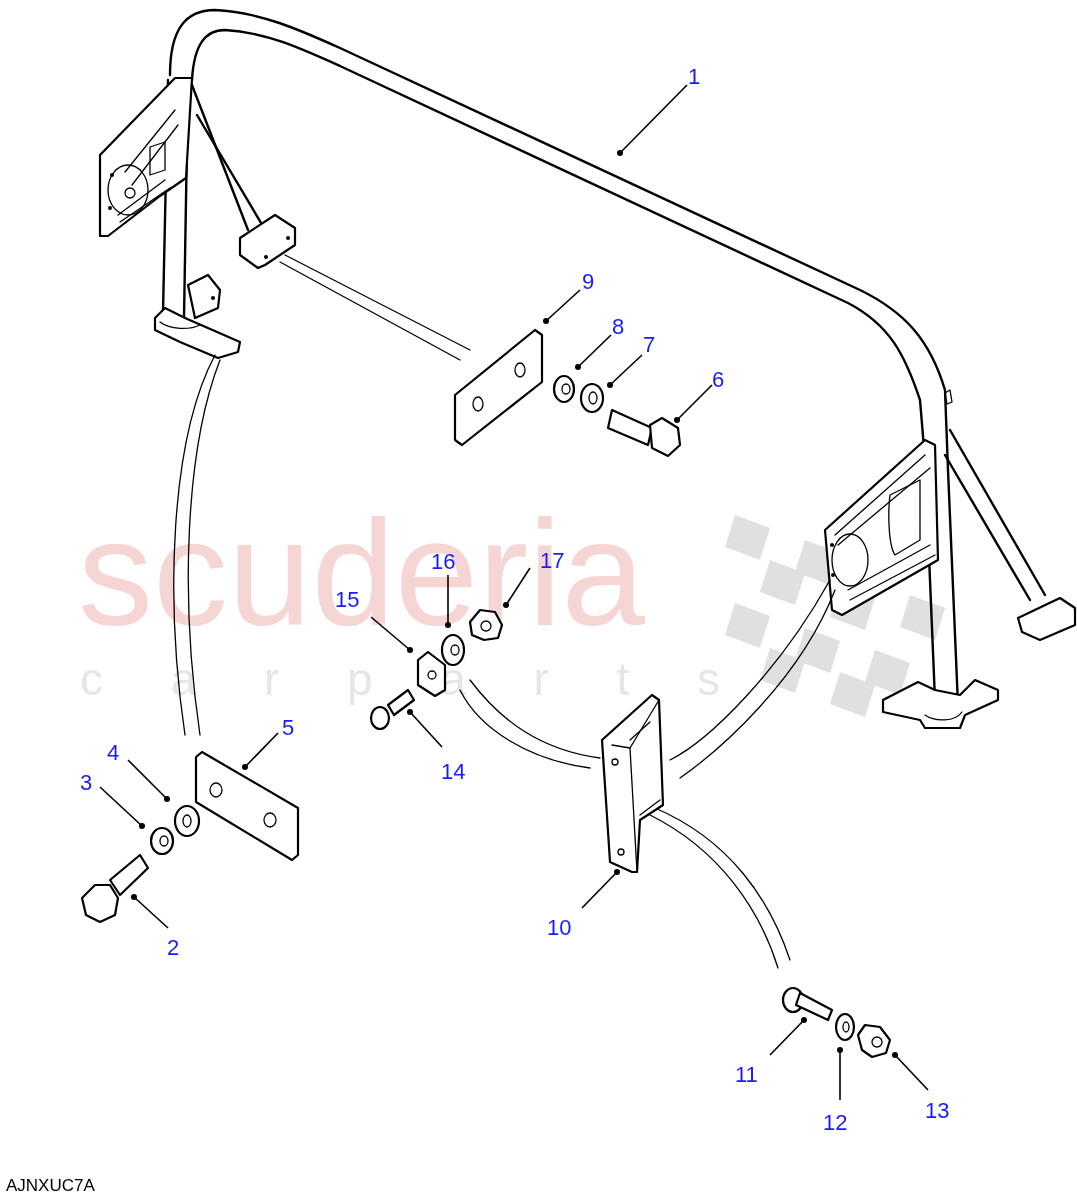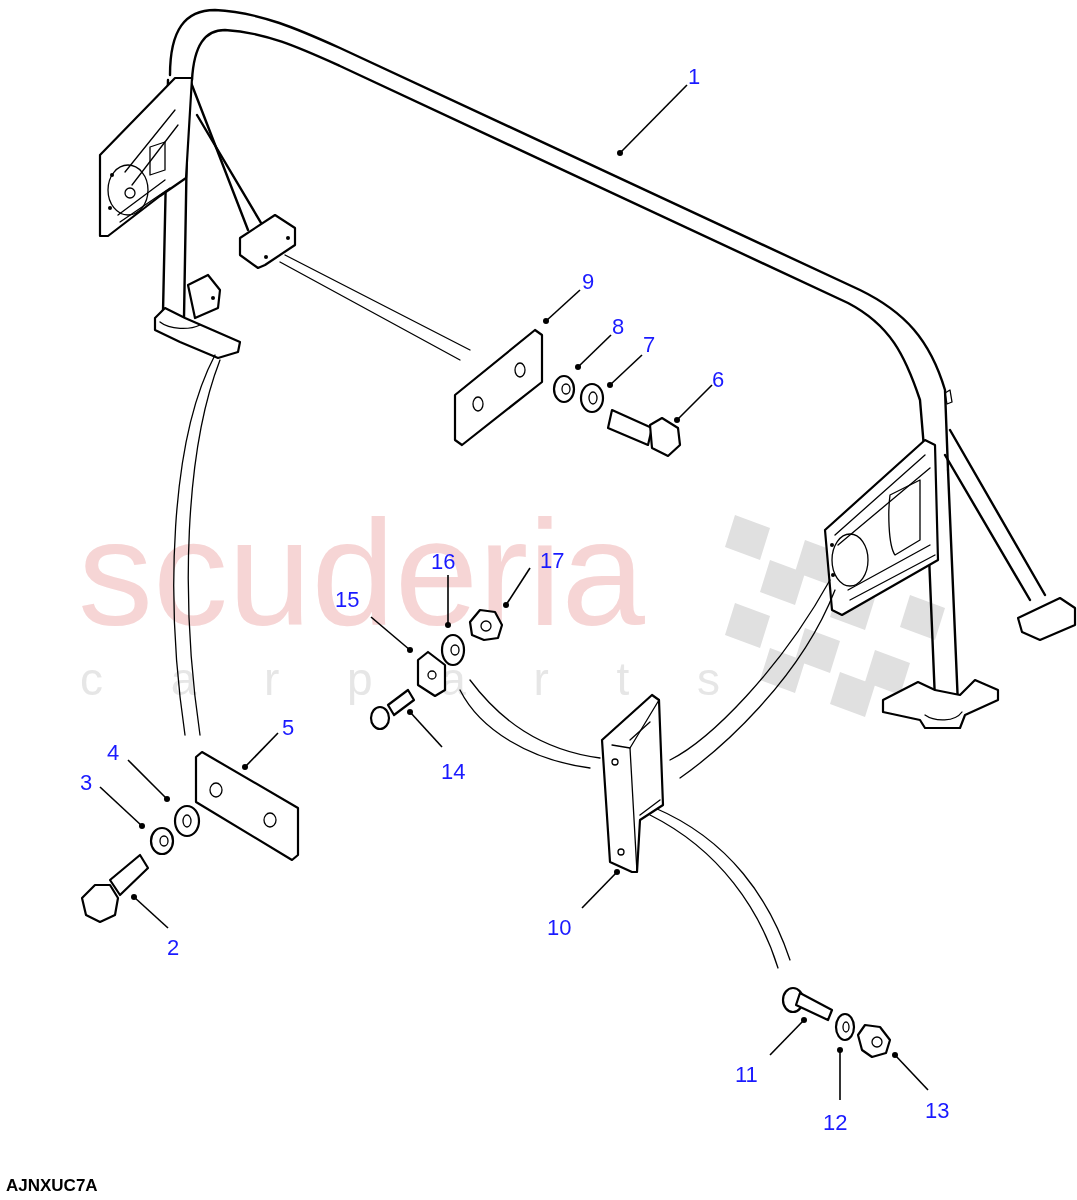--- a/index.html
+++ b/index.html
@@ -8,21 +8,21 @@
     #diagram { position: absolute; left: 0; top: 0; width: 1077px; height: 1200px; }
     .wm-main { font-family: "Liberation Sans", sans-serif; font-size: 150px; fill: #f6d5d5; letter-spacing: 0px; }
     .wm-sub { font-family: "Liberation Sans", sans-serif; font-size: 46px; fill: #e6e6e6; }
     .callout-num { font-family: "Liberation Sans", sans-serif; font-size: 22px; fill: #1a1aff; }
     .line { stroke: #000; stroke-width: 2.4; fill: none; stroke-linecap: round; stroke-linejoin: round; }
     .thin { stroke: #000; stroke-width: 1.3; fill: none; stroke-linecap: round; stroke-linejoin: round; }
     .part { stroke: #000; stroke-width: 2.2; fill: #fff; stroke-linejoin: round; }
     .leader { stroke: #000; stroke-width: 1.6; }
     .dot { fill: #000; }
     .ref-code { position: absolute; left: 6px; top: 1176px; font-size: 17px; color: #000;
-                font-family: "Liberation Sans", sans-serif; font-weight: bold; }
+                font-family: "Liberation Sans", sans-serif; }
   </style>
 </head>
 <body>
 
 <svg id="diagram" viewBox="0 0 1077 1200" xmlns="http://www.w3.org/2000/svg">
 
   <g fill="#e0e0e0">
     <polygon points="735,515 770,528 760,560 725,547"></polygon>
     <polygon points="805,540 840,553 830,585 795,572"></polygon>
     <polygon points="770,560 805,573 795,605 760,592"></polygon>

